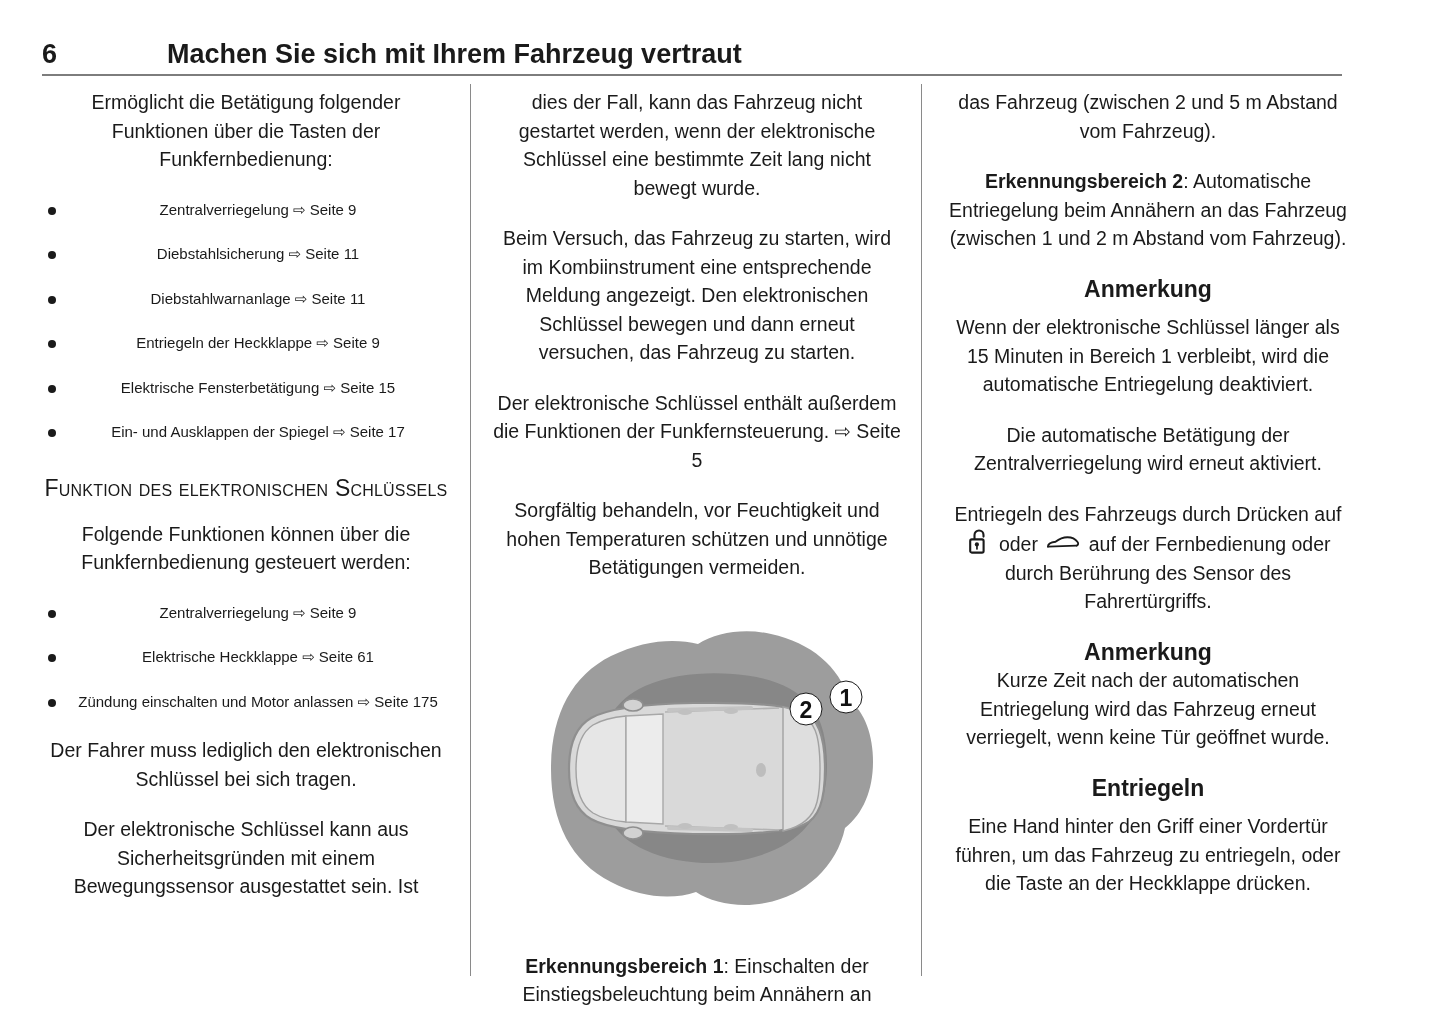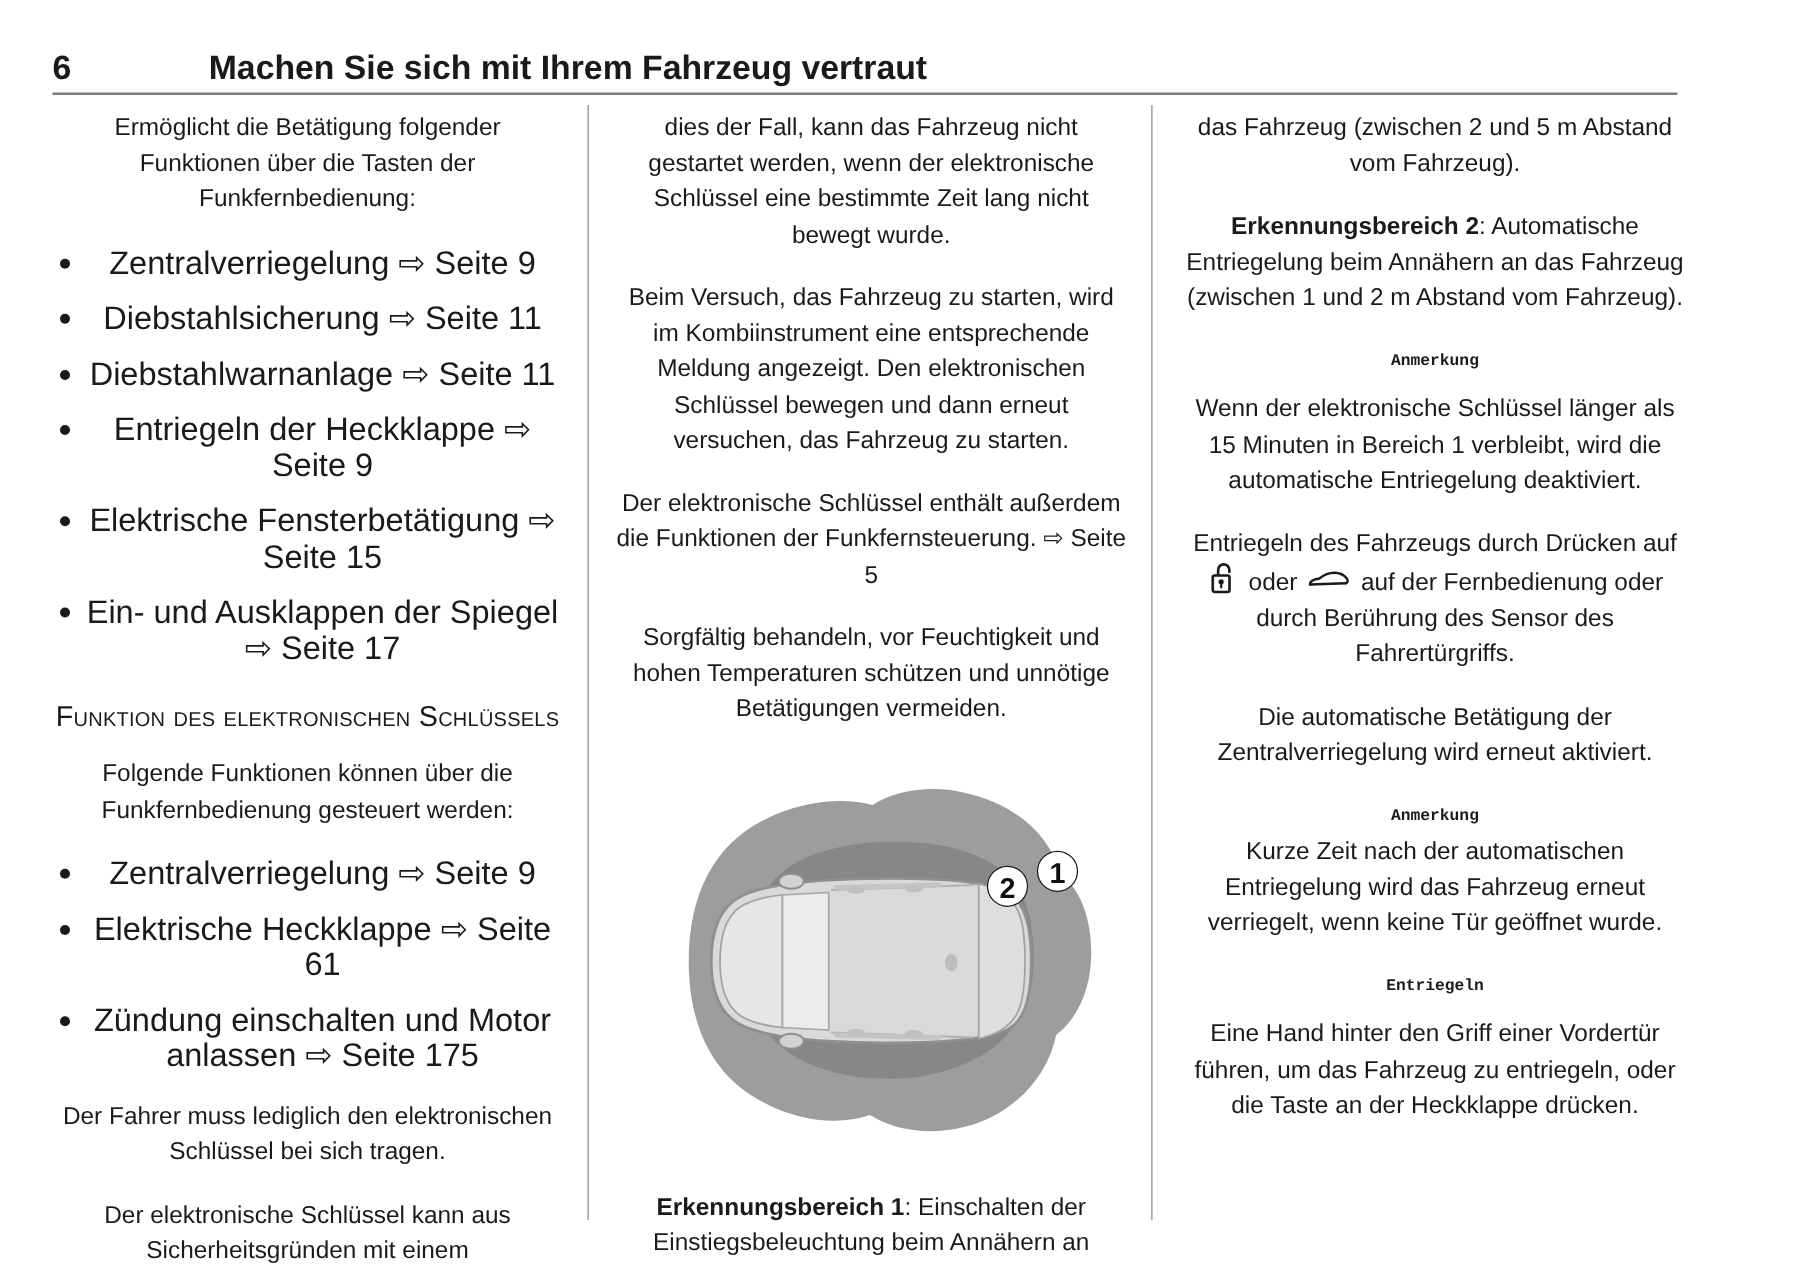--- a/index.html
+++ b/index.html
@@ -81,21 +81,21 @@
 
   ul.bullets {
     list-style: none;
     margin: 0 0 20px 0;
     padding: 0;
   }
   ul.bullets li {
     position: relative;
     padding-left: 24px;
     margin-bottom: 16px;
-    font-size: 26px;
+    font-size: 15px;
     line-height: 28.5px;
   }
   ul.bullets li:last-child { margin-bottom: 0; }
   ul.bullets li::before {
     content: "";
     position: absolute;
     left: 6px;
     top: 11px;
     width: 8px;
     height: 8px;
@@ -106,25 +106,24 @@
   .section-heading {
     font-size: 23px;
     line-height: 31px;
     margin: 26px 0 16px 0;
     font-weight: 400;
     font-variant: small-caps;
     letter-spacing: 0.2px;
   }
 
   .sub-heading {
-    font-size: 13px;
+    font-size: 23px;
     line-height: 28.5px;
     font-weight: 700;
     margin: 0 0 10px 0;
-    font-family: Liberation Mono, monospace;
   }
   .sub-heading.joined { margin-bottom: 0; }
 
   .bold { font-weight: 700; }
 
   
   .inline-icon {
     display: inline-block;
     vertical-align: -5px;
     margin: 0 3px;
@@ -280,20 +279,22 @@
   <div class="col">
 
     <p class="para">das Fahrzeug (zwischen 2 und 5 m Abstand vom Fahrzeug).</p>
 
     <p class="para">
       <span class="bold">Erkennungsbereich 2</span><span>: Automatische Entriegelung beim Annähern an das Fahrzeug (zwischen 1 und 2 m Abstand vom Fahrzeug).</span>
     </p>
 
     <h3 class="sub-heading">Anmerkung</h3>
     <p class="para">Wenn der elektronische Schlüssel länger als 15 Minuten in Bereich 1 verbleibt, wird die automatische Entriegelung deaktiviert.</p>
+
+    <p class="para">Die automatische Betätigung der Zentralverriegelung wird erneut aktiviert.</p>
 
     <p class="para">
       <span>Entriegeln des Fahrzeugs durch Drücken auf</span>
       <span class="inline-icon icon-unlock">
         <svg viewBox="0 0 22 28" width="22" height="28">
           <path d="M6.5 11 L6.5 7 A4.5 4.5 0 0 1 15.5 7 L15.5 8.6" fill="none" stroke="#1a1a1a" stroke-width="2.1" stroke-linecap="round"></path>
           <rect x="2.2" y="11.4" width="13.4" height="13.2" rx="1.6" fill="none" stroke="#1a1a1a" stroke-width="2.1"></rect>
           <circle cx="8.9" cy="16.4" r="2.1" fill="#1a1a1a"></circle>
           <rect x="8.1" y="17.2" width="1.7" height="4.4" fill="#1a1a1a"></rect>
         </svg>
@@ -302,22 +303,20 @@
       <span class="inline-icon icon-tailgate">
         <svg viewBox="0 0 34 16" width="34" height="16">
           <path d="M2 12.6 C2 9.6 5 8.3 9.5 7.8 C13 5 17 3.2 21.5 3.2 C26 3.2 29.5 5.1 31.6 8
                    C32.6 9.3 32.3 11.1 30.6 11.6" fill="none" stroke="#1a1a1a" stroke-width="1.9" stroke-linecap="round"></path>
           <path d="M2 12.6 L30.6 11.6" fill="none" stroke="#1a1a1a" stroke-width="1.9" stroke-linecap="round"></path>
         </svg>
       </span>
       <span>auf der Fernbedienung oder durch Berührung des Sensor des Fahrertürgriffs.</span>
     </p>
 
-    <p class="para">Die automatische Betätigung der Zentralverriegelung wird erneut aktiviert.</p>
-
     <h3 class="sub-heading joined">Anmerkung</h3>
     <p class="para">Kurze Zeit nach der automatischen Entriegelung wird das Fahrzeug erneut verriegelt, wenn keine Tür geöffnet wurde.</p>
 
     <h3 class="sub-heading">Entriegeln</h3>
     <p class="para">Eine Hand hinter den Griff einer Vordertür führen, um das Fahrzeug zu entriegeln, oder die Taste an der Heckklappe drücken.</p>
   </div>
 
 </div>
 
 </body></html>

